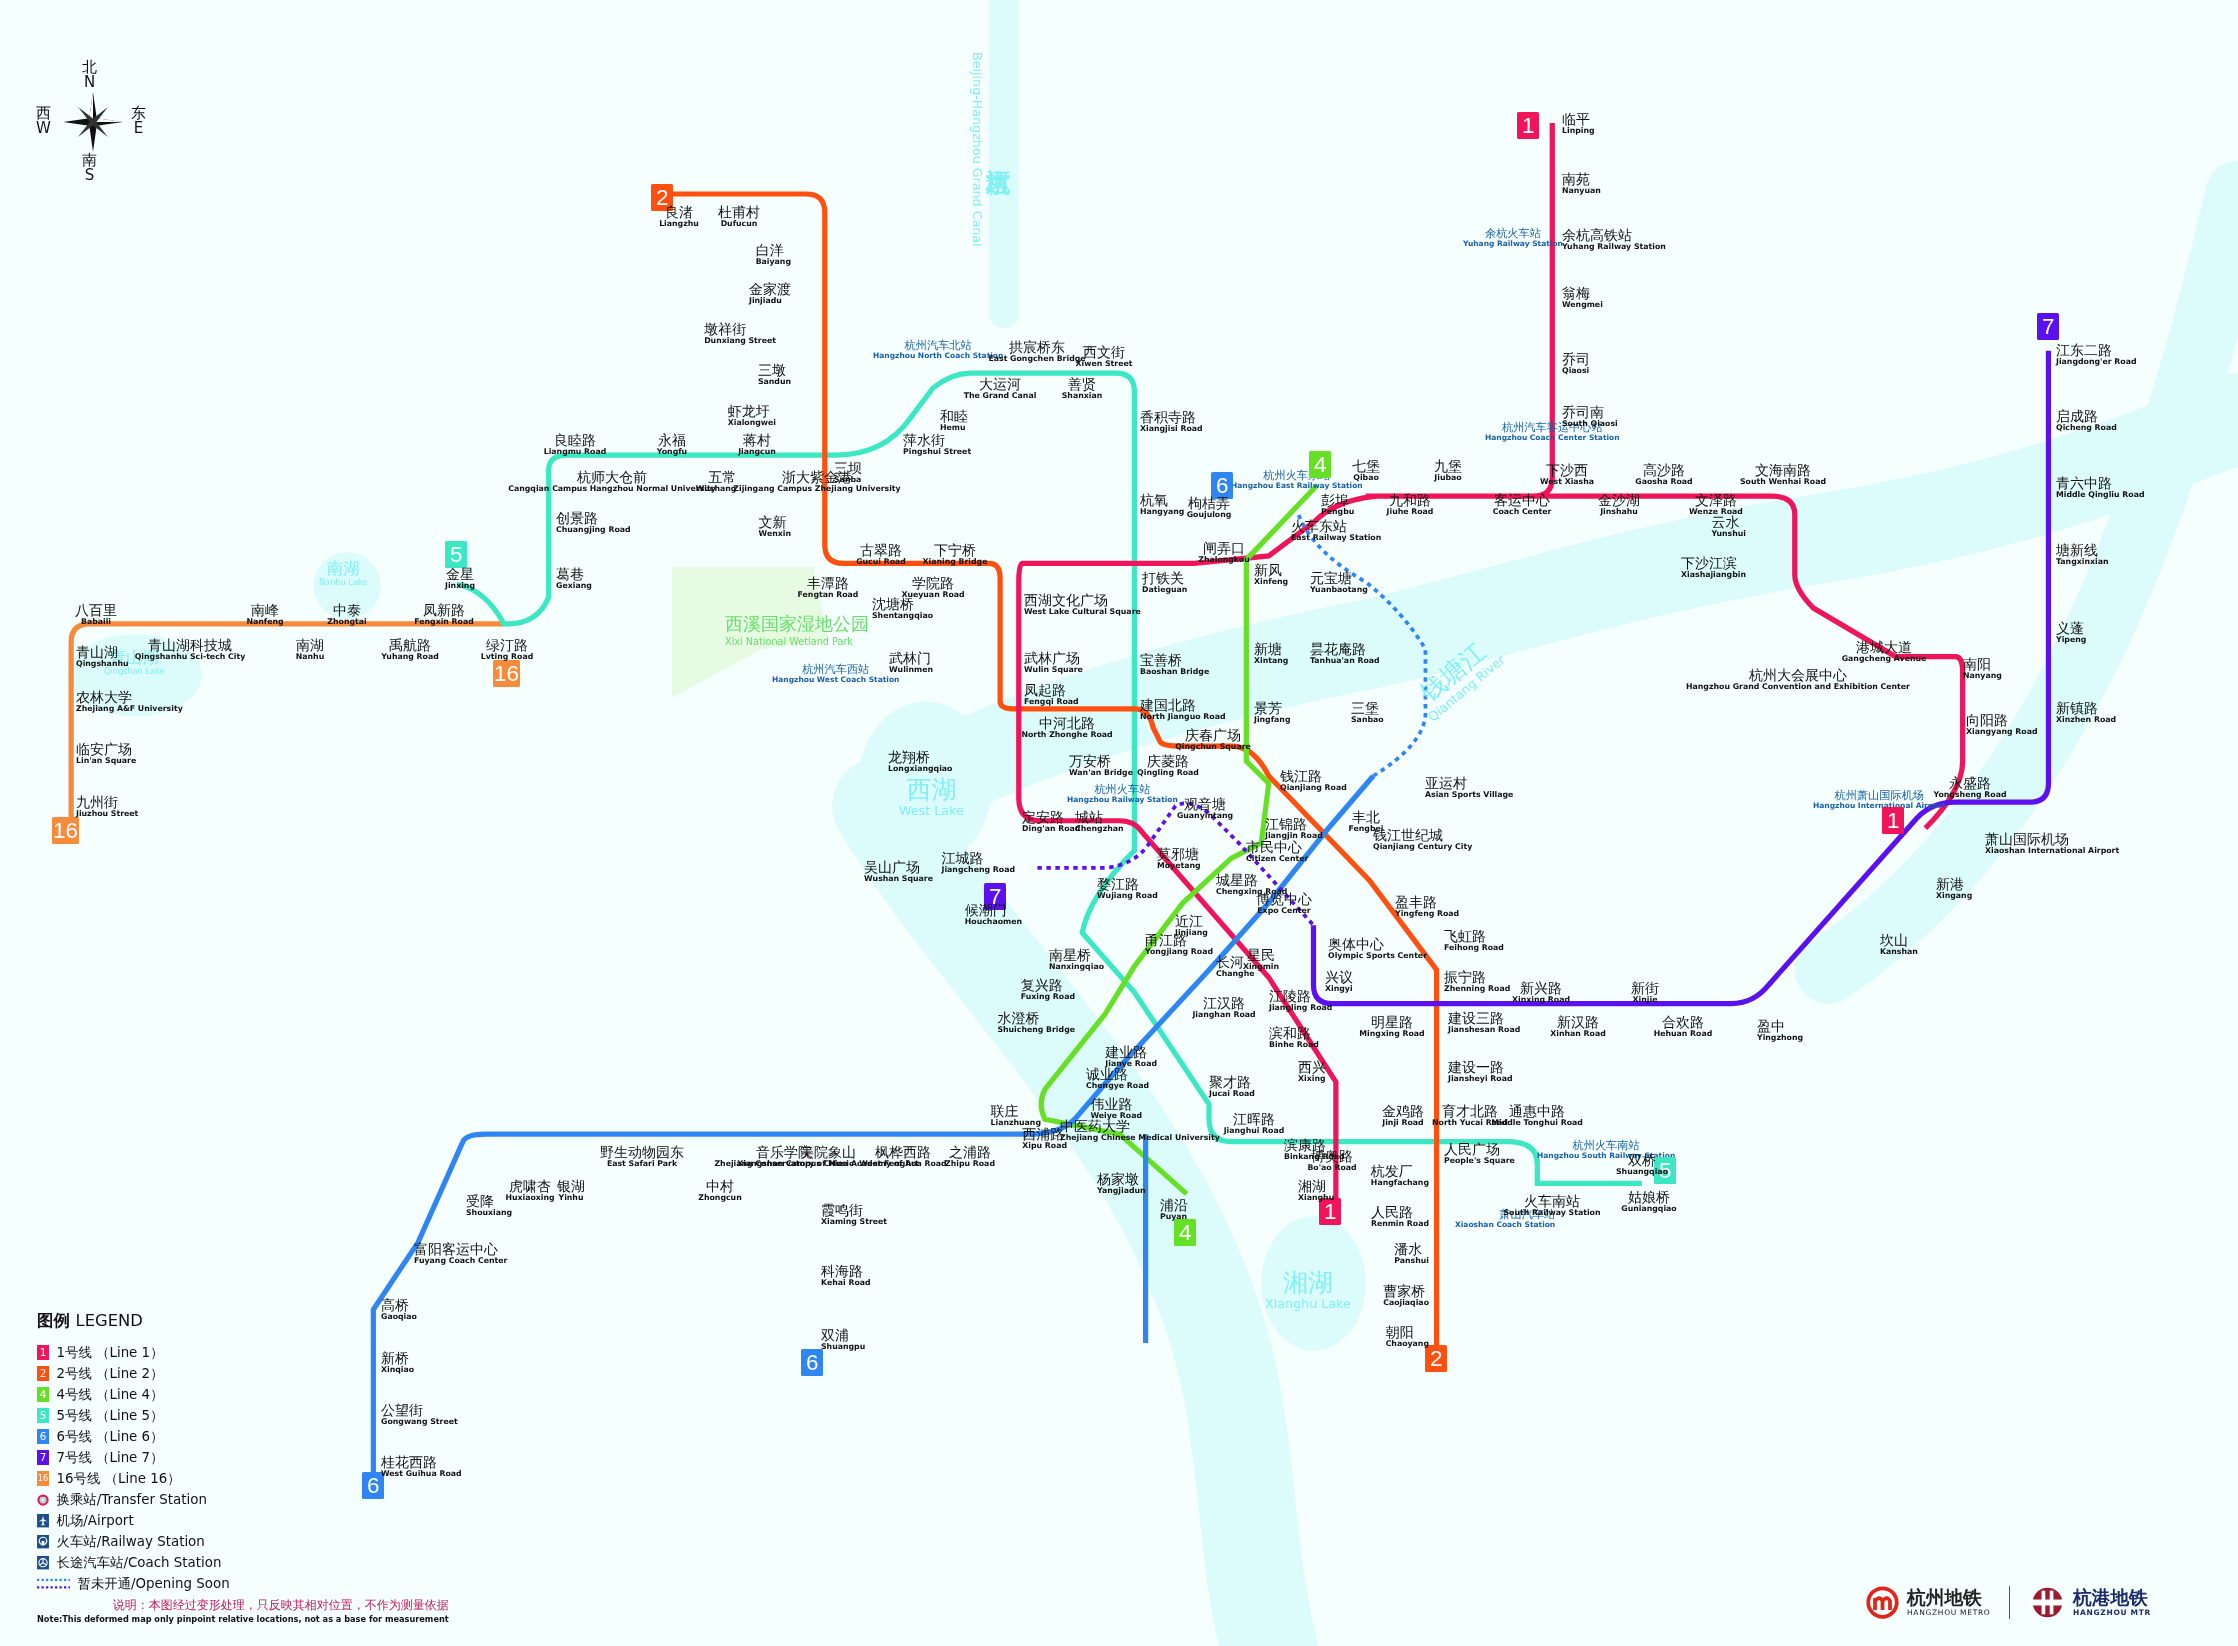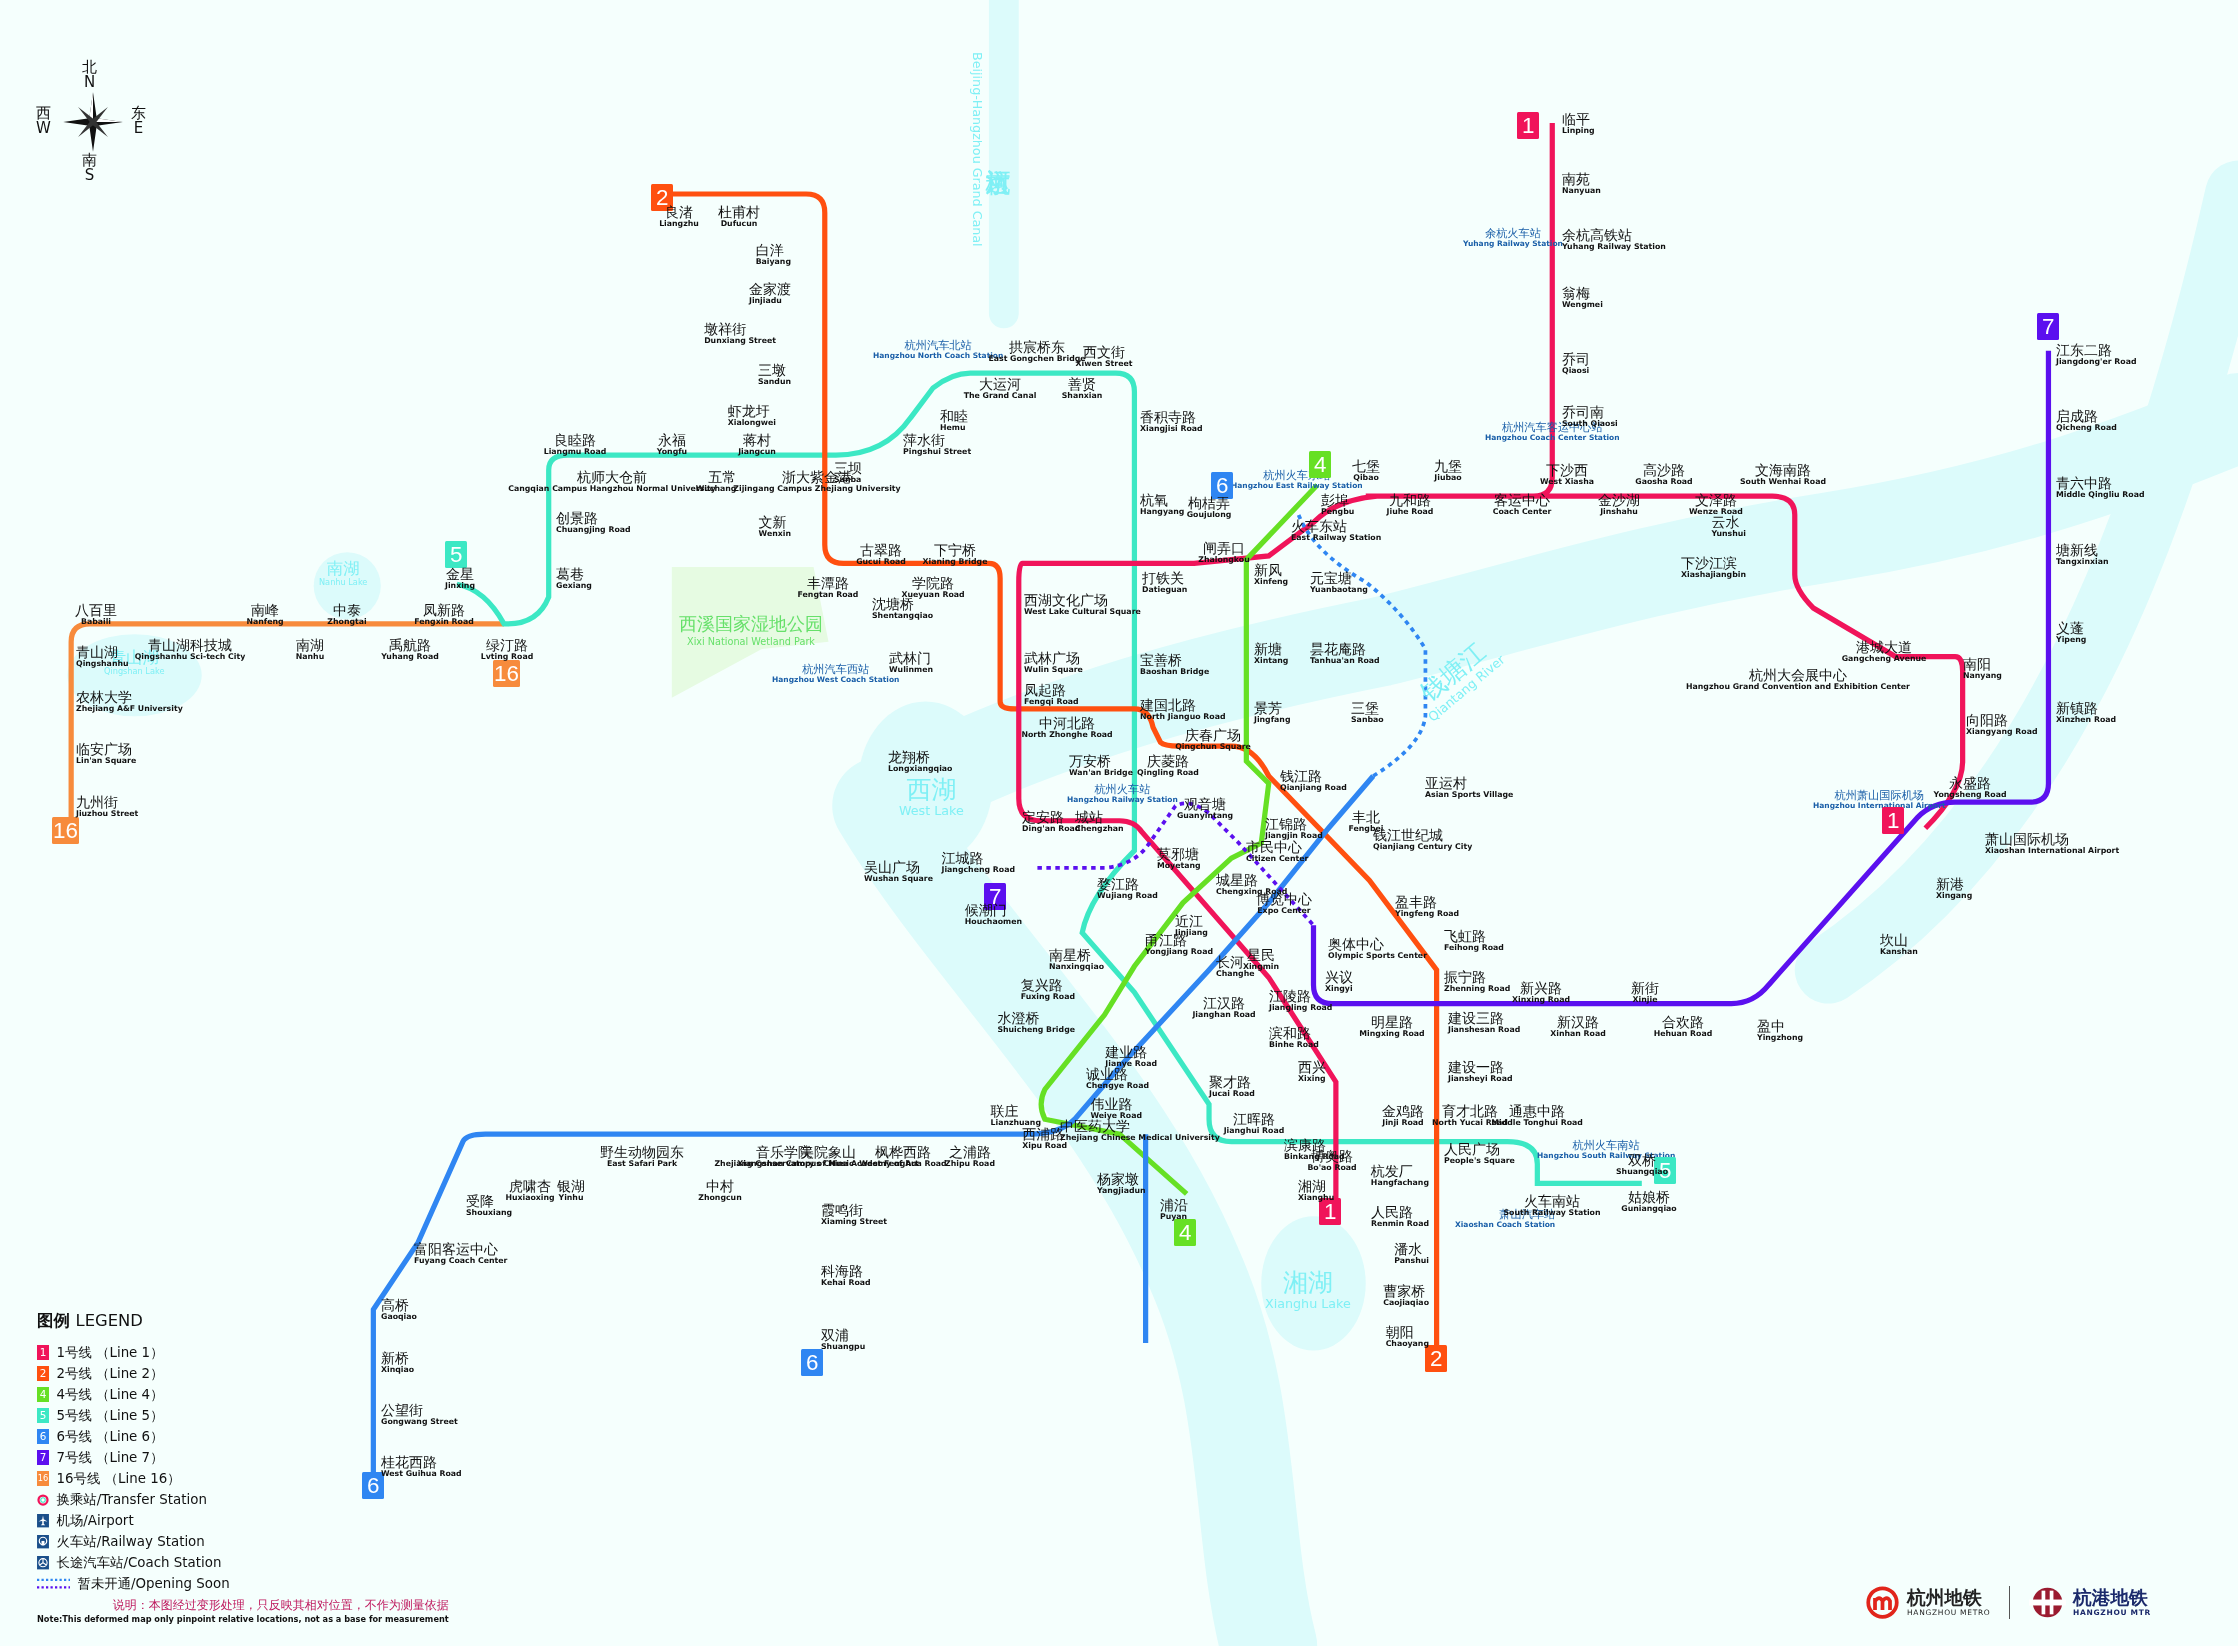--- a/index.html
+++ b/index.html
@@ -10,21 +10,21 @@
   .stn-label .en { font-size:7.8px; color:#111; font-weight:bold; display:block; }
   .stn-label.r { text-align:left; }
   .stn-label.l { text-align:left; }
   .stn-label.c { text-align:center; }
   .poi { position:absolute; text-align:center; white-space:nowrap; color:#1a5fa8; line-height:1.1; }
   .poi .zh { font-size:11.2px; display:block; }
   .poi .en { font-size:7.5px; font-weight:bold; display:block; }
   .water-label { position:absolute; color:#7ff0f5; text-align:center; white-space:nowrap; line-height:1.1; }
   .water-label .zh { font-size:25px; display:block; }
   .water-label .en { font-size:12.7px; display:block; }
-  .park-label { position:absolute; color:#66e06a; text-align:center; white-space:nowrap; }
+  .park-label { position:absolute; color:#66e06a; white-space:nowrap;margin-left:46px; }
   .park-label .zh { font-size:18px; display:block; }
   .park-label .en { font-size:9.7px; display:block; }
   .badge { position:absolute; width:22.4px; height:27px; color:#fff; font-size:22.4px; text-align:center; line-height:27px; border-radius:1.5px; font-family:"Liberation Sans",sans-serif; }
   .compass { position:absolute; left:30px; top:60px; width:134px; height:127px; }
   .compass .dir { position:absolute; font-size:15px; color:#111; text-align:center; line-height:1; }
   .legend { position:absolute; left:37px; top:1310px; }
   .legend-title { font-size:16.4px; font-weight:bold; color:#111; margin-bottom:10.4px; }
   .legend-title span.en { font-weight:normal; }
   .legend-row { display:flex; align-items:center; height:21px; font-size:13.4px; color:#111; }
   .legend-row .sw { width:12px; height:15px; color:#fff; font-size:10.4px; text-align:center; line-height:15px; margin-right:7.5px; }

